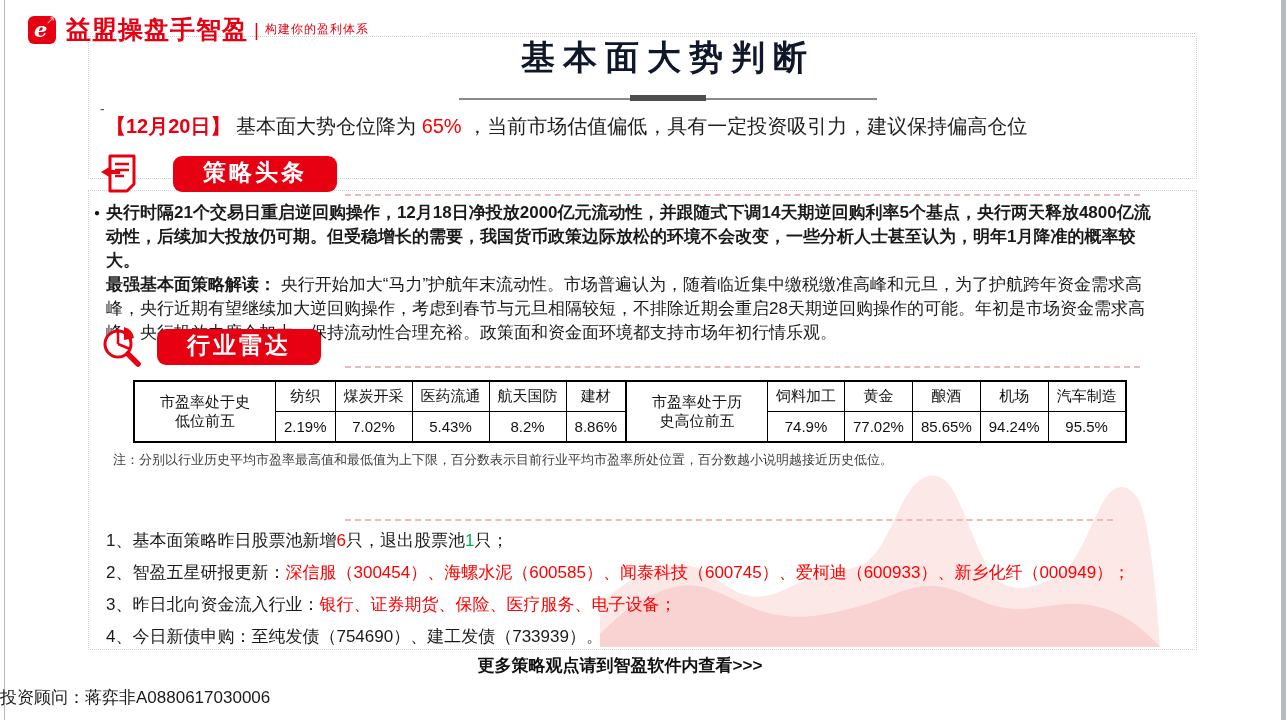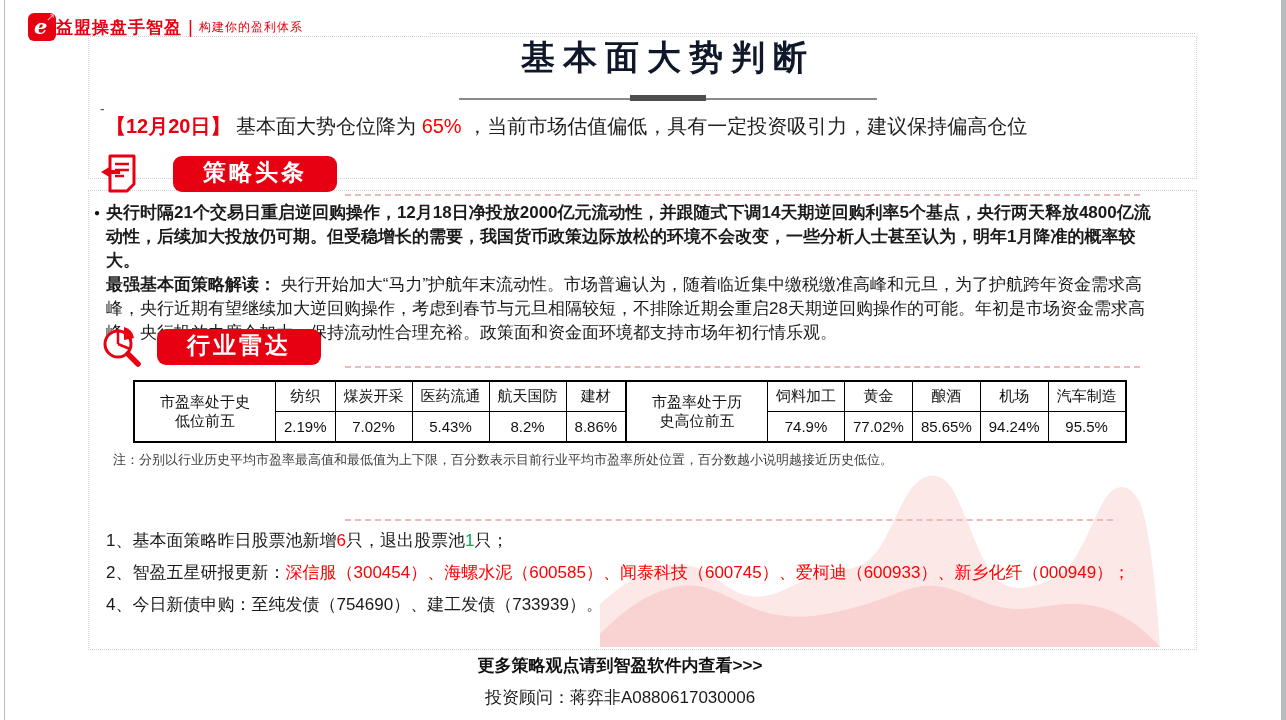--- a/index.html
+++ b/index.html
@@ -10,21 +10,21 @@
   .dotted-h{position:absolute;left:430px;top:33px;width:765px;height:0;border-top:1px dotted #c9c9c9;}
   .dotted-box1{position:absolute;left:88px;top:36px;width:1107px;height:141px;border:1px dotted #d2d2d2;}
   .dotted-box2{position:absolute;left:88px;top:190px;width:1107px;height:458px;border:1px dotted #d2d2d2;}
 
   
   .logo{position:absolute;left:28px;top:13px;display:flex;align-items:center;z-index:3;}
   .logo-badge{position:relative;width:28px;height:28px;background:#e60012;border-radius:6px;flex:0 0 auto;}
   .logo-e{position:absolute;left:6px;top:1px;color:#fff;font-family:"DejaVu Serif",serif;
           font-style:italic;font-weight:bold;font-size:21px;}
   .logo-arrow{position:absolute;right:1px;top:-2px;color:#ffb3b3;font-size:11px;}
-  .logo-name{margin-left:0;color:#e60012;font-size:17px;font-weight:700;letter-spacing:1px;}
+  .logo-name{margin-left:10px;color:#e60012;font-size:25px;font-weight:700;letter-spacing:1px;}
   .logo-div{margin:0 6px;color:#e60012;font-size:19px;font-weight:400;}
   .logo-slogan{color:#e60012;font-size:12px;font-weight:400;letter-spacing:1px;}
 
   
   .title-wrap{position:absolute;left:88px;top:38px;width:1160px;text-align:center;z-index:3;}
   .page-title{display:inline-block;font-size:34px;font-weight:900;color:#0f172a;letter-spacing:8px;line-height:1.15;}
   .title-underline{position:absolute;left:50%;transform:translateX(-50%);top:60px;width:418px;height:2px;background:#8a8a8a;}
   .title-underline-thick{position:absolute;left:50%;transform:translateX(-50%);top:57px;width:76px;height:6px;background:#4d4d4d;}
   .stray-dash{position:absolute;left:100px;top:101px;color:#555;font-size:14px;z-index:3;}
 
@@ -63,21 +63,21 @@
 
   
   .cal{position:absolute;left:106px;top:525px;width:1075px;font-size:17px;color:#1a1a1a;z-index:3;}
   .cal-item{height:32px;line-height:32px;white-space:nowrap;}
   .red{color:#ff0000;}
   .green{color:#00b050;}
 
   
   .footer-more{position:absolute;left:0;top:654px;width:1240px;text-align:center;
                font-size:17px;font-weight:700;color:#111;z-index:3;}
-  .footer-advisor{position:absolute;left:0;top:686px;width:1240px;text-align:center;
+  .footer-advisor{position:absolute;left:0;top:686px;width:1240px;text-align:left;
                   font-size:17px;color:#1a1a1a;z-index:3;}
 
   
   .wave{position:absolute;left:600px;top:464px;width:570px;height:185px;z-index:1;}
 </style>
 </head>
 <body>
 
 <div class="stage">
 
@@ -192,20 +192,23 @@
   <div class="pink-dash dash3"></div>
 
   <div class="cal">
     <div class="cal-item">
       <span>1、基本面策略昨日股票池新增</span><span class="red">6</span><span>只，退出股票池</span><span class="green">1</span><span>只；</span>
     </div>
     <div class="cal-item">
       <span>2、智盈五星研报更新：</span><span class="red">深信服（300454）、海螺水泥（600585）、闻泰科技（600745）、爱柯迪（600933）、新乡化纤（000949）；</span>
     </div>
     <div class="cal-item">
+      <span>3、昨日北向资金流入行业：</span><span class="red">银行、证券期货、保险、医疗服务、电子设备；</span>
+    </div>
+    <div class="cal-item">
       <span>4、今日新债申购：至纯发债（754690）、建工发债（733939）。</span>
     </div>
   </div>
 
   <div class="footer-more">更多策略观点请到智盈软件内查看&gt;&gt;&gt;</div>
   <div class="footer-advisor">投资顾问：蒋弈非A0880617030006</div>
 
   <div class="right-strip"></div>
 </div>
 

